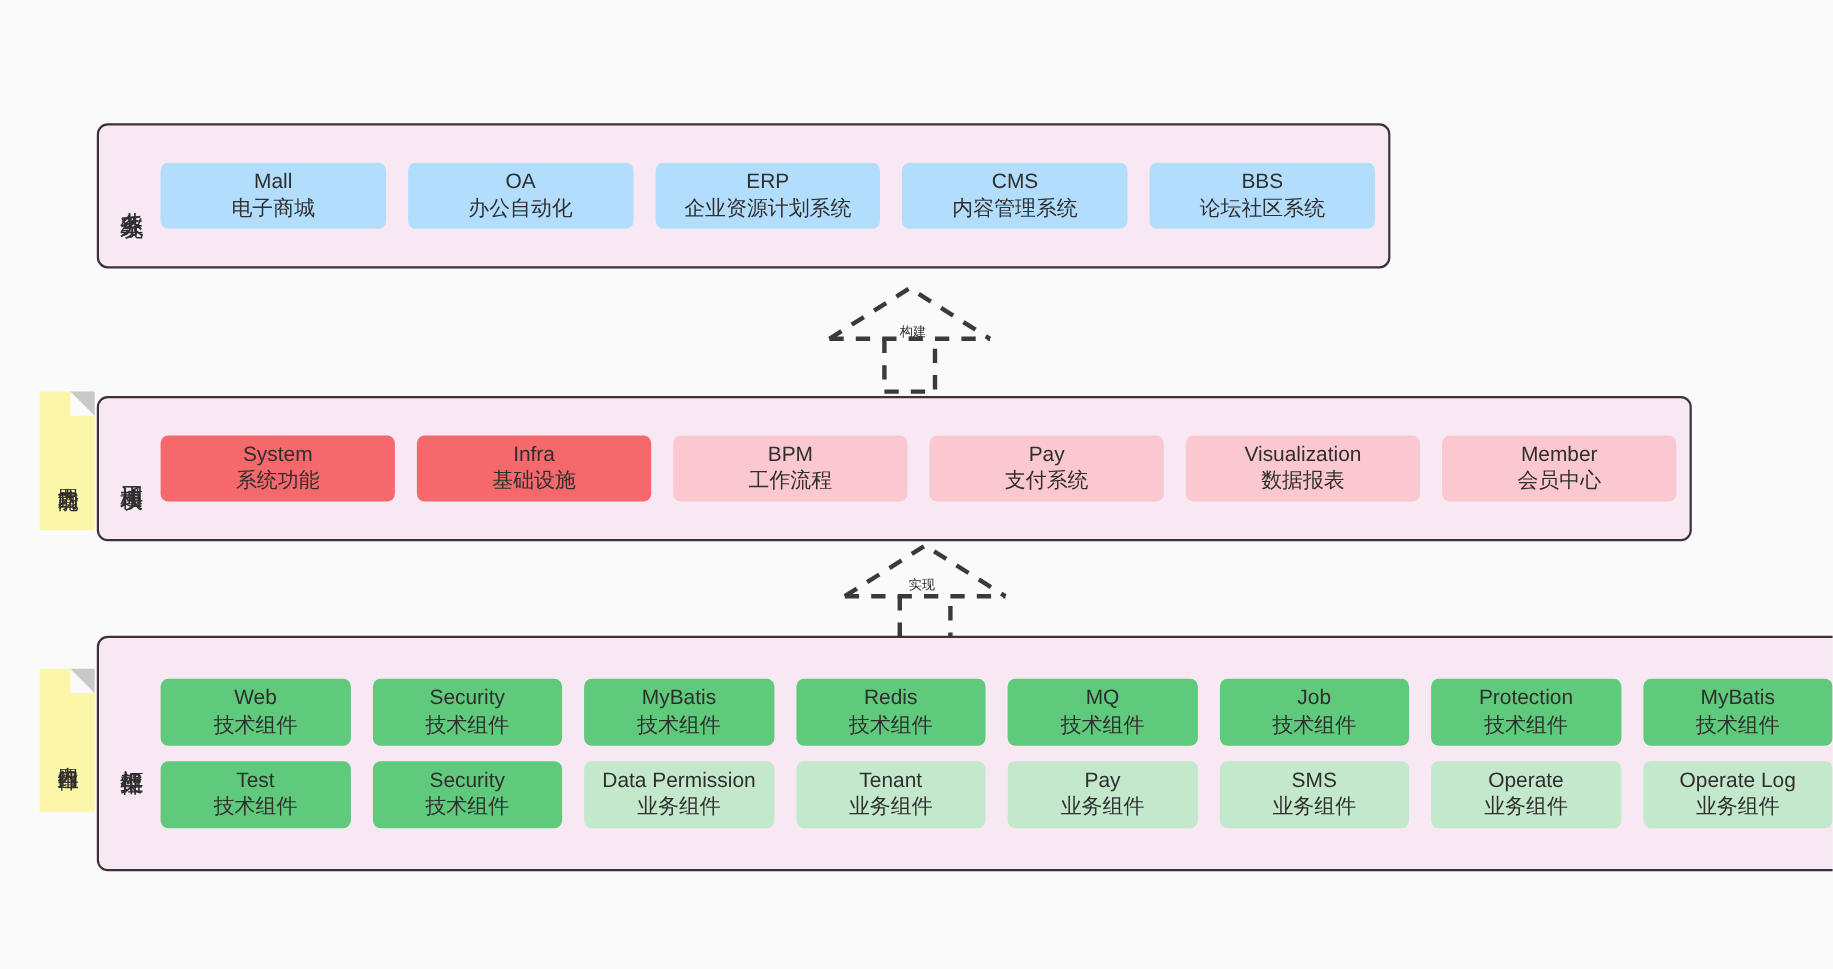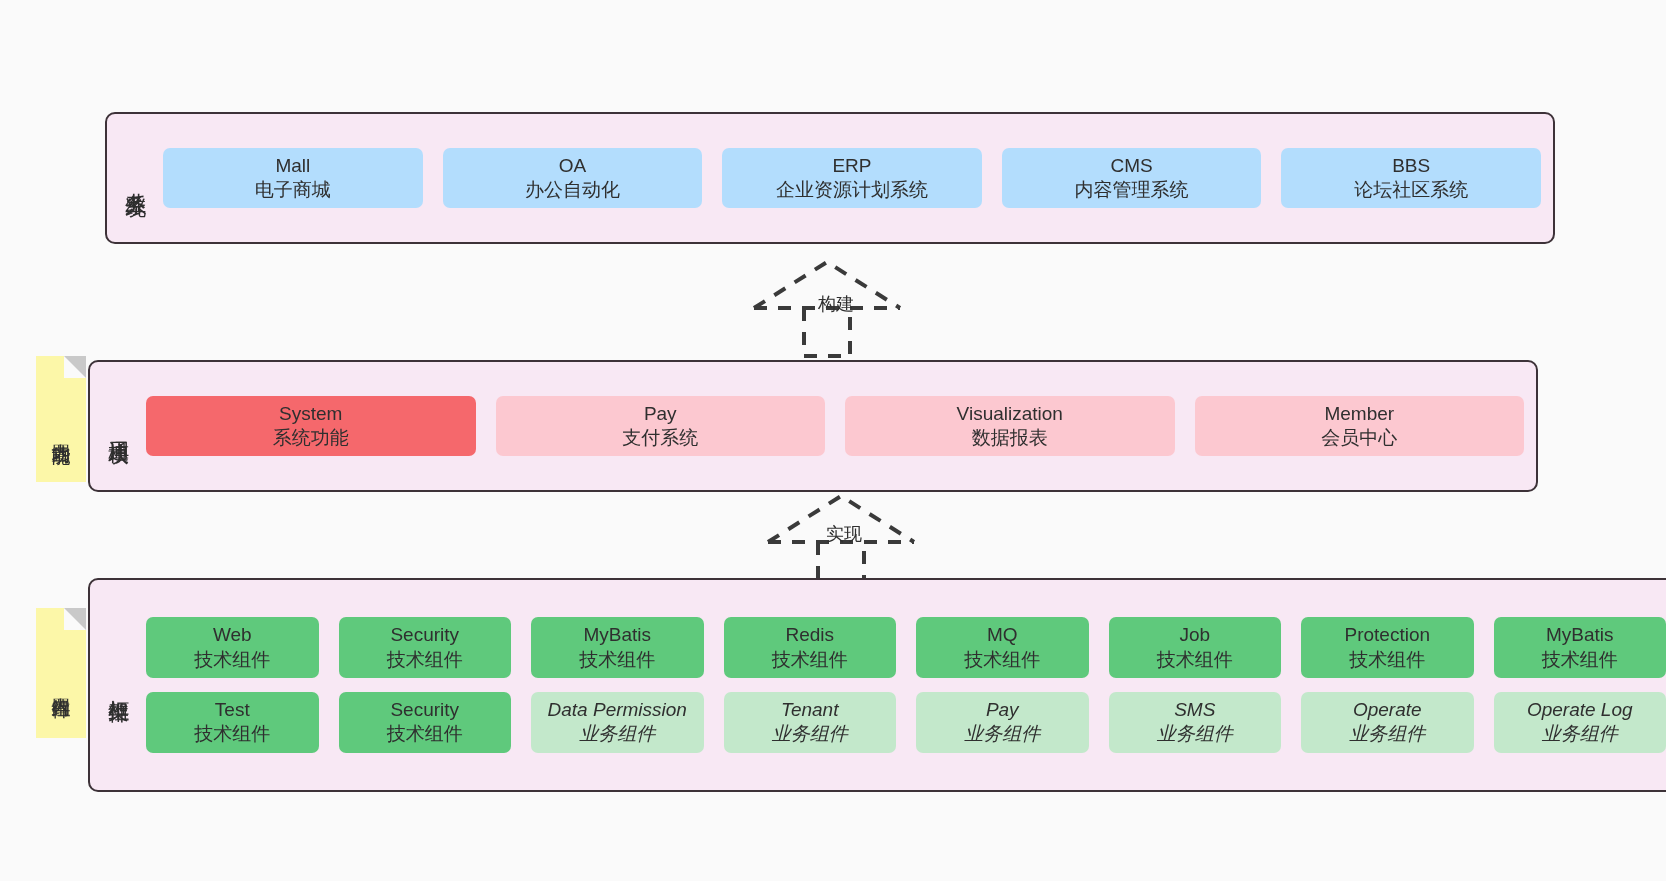--- a/index.html
+++ b/index.html
@@ -83,24 +83,24 @@
   }
   .cell .en { white-space: nowrap; }
   .cell .cn { white-space: nowrap; }
   .cell.wrap .en { white-space: normal; }
 
   
   .c-blue        { background: #b3ddfd; }
   .c-red         { background: #f5686c; }
   .c-pink        { background: #fcc8d0; }
   .c-green       { background: #5fc97c; }
-  .c-green-light { background: #c3e8cb; font-style: italic; }
-
-  
-  #layer-business { left: 105px;  top: 112px; width: 1450px; height: 132px; }
+  .c-green-light { background: #c3e8cb; }
+
+  
+  #layer-business { left: 88px;  top: 112px; width: 1176px; height: 132px; }
   #layer-common   { left: 88px;  top: 360px; width: 1450px; height: 132px; }
   #layer-frame    { left: 88px;  top: 578px; width: 1592px; height: 214px; }
 
   
   .note {
     position: absolute;
     width: 50px;
     background: #fcf7a8;
     box-sizing: border-box;
     display: flex;
@@ -131,21 +131,21 @@
     background: #fafafa;
   }
   #note-common { left: 36px; top: 356px; height: 126px; }
   #note-frame  { left: 36px; top: 608px; height: 130px; }
 
   
   .arrow { position: absolute; }
   .arrow svg { display: block; overflow: visible; }
   .arrow-label {
     position: absolute;
-    font-size: 18px;
+    font-size: 12px;
     color: #2f2f2f;
     background: transparent;
     white-space: nowrap;
     line-height: 1;
   }
   #arrow-build   { left: 752px; top: 258px; }
   #arrow-realize { left: 766px; top: 492px; }
   #label-build   { left: 818px; top: 295px; }
   #label-realize { left: 826px; top: 525px; }
 </style>
@@ -194,20 +194,28 @@
   <div class="note" id="note-common">内置功能</div>
 
   <div class="layer" id="layer-common">
     <div class="layer-title">通用模块</div>
     <div class="layer-body">
       <div class="row">
         <div class="cell c-red">
           <span class="en">System</span>
           <span class="cn">系统功能</span>
         </div>
+        <div class="cell c-red">
+          <span class="en">Infra</span>
+          <span class="cn">基础设施</span>
+        </div>
+        <div class="cell c-pink">
+          <span class="en">BPM</span>
+          <span class="cn">工作流程</span>
+        </div>
         <div class="cell c-pink">
           <span class="en">Pay</span>
           <span class="cn">支付系统</span>
         </div>
         <div class="cell c-pink">
           <span class="en">Visualization</span>
           <span class="cn">数据报表</span>
         </div>
         <div class="cell c-pink">
           <span class="en">Member</span>

